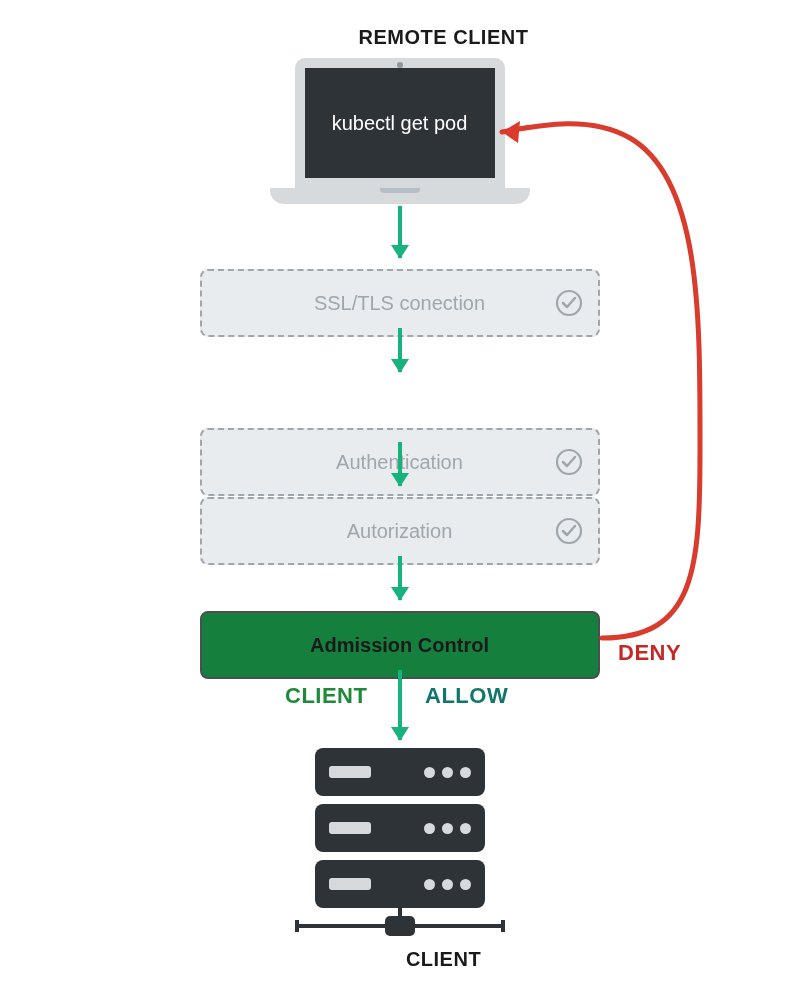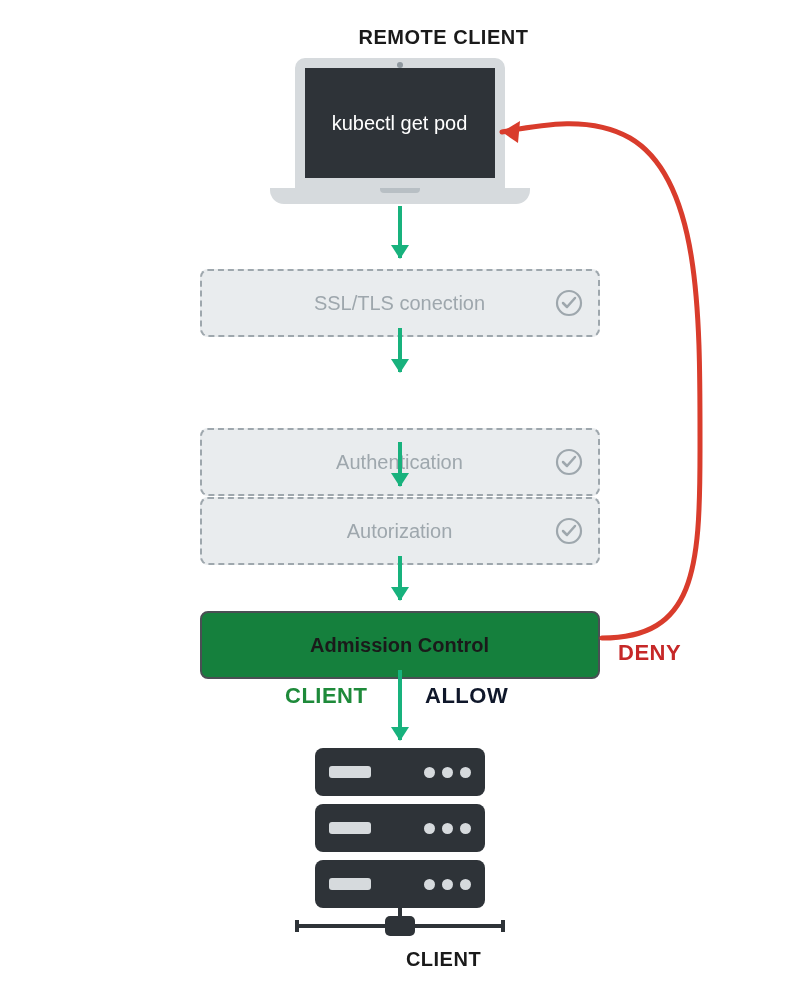--- a/index.html
+++ b/index.html
@@ -142,21 +142,21 @@
   .a5 { top: 670px; height: 70px; }
 
   
   .outcome {
     position: absolute;
     font-size: 22px;
     font-weight: 700;
     letter-spacing: 0.5px;
   }
   .mutate { top: 683px; left: 285px; color: #1e8a3a; }
-  .allow  { top: 683px; left: 425px; color: #0f172a; }
+  .allow  { top: 683px; left: 425px; color: #0f766e; }
   .deny   { top: 640px; left: 618px; color: #c62828; }
 
   
   .deny-arrow {
     position: absolute;
     top: 90px;
     left: 480px;
     width: 260px;
     height: 560px;
     pointer-events: none;

